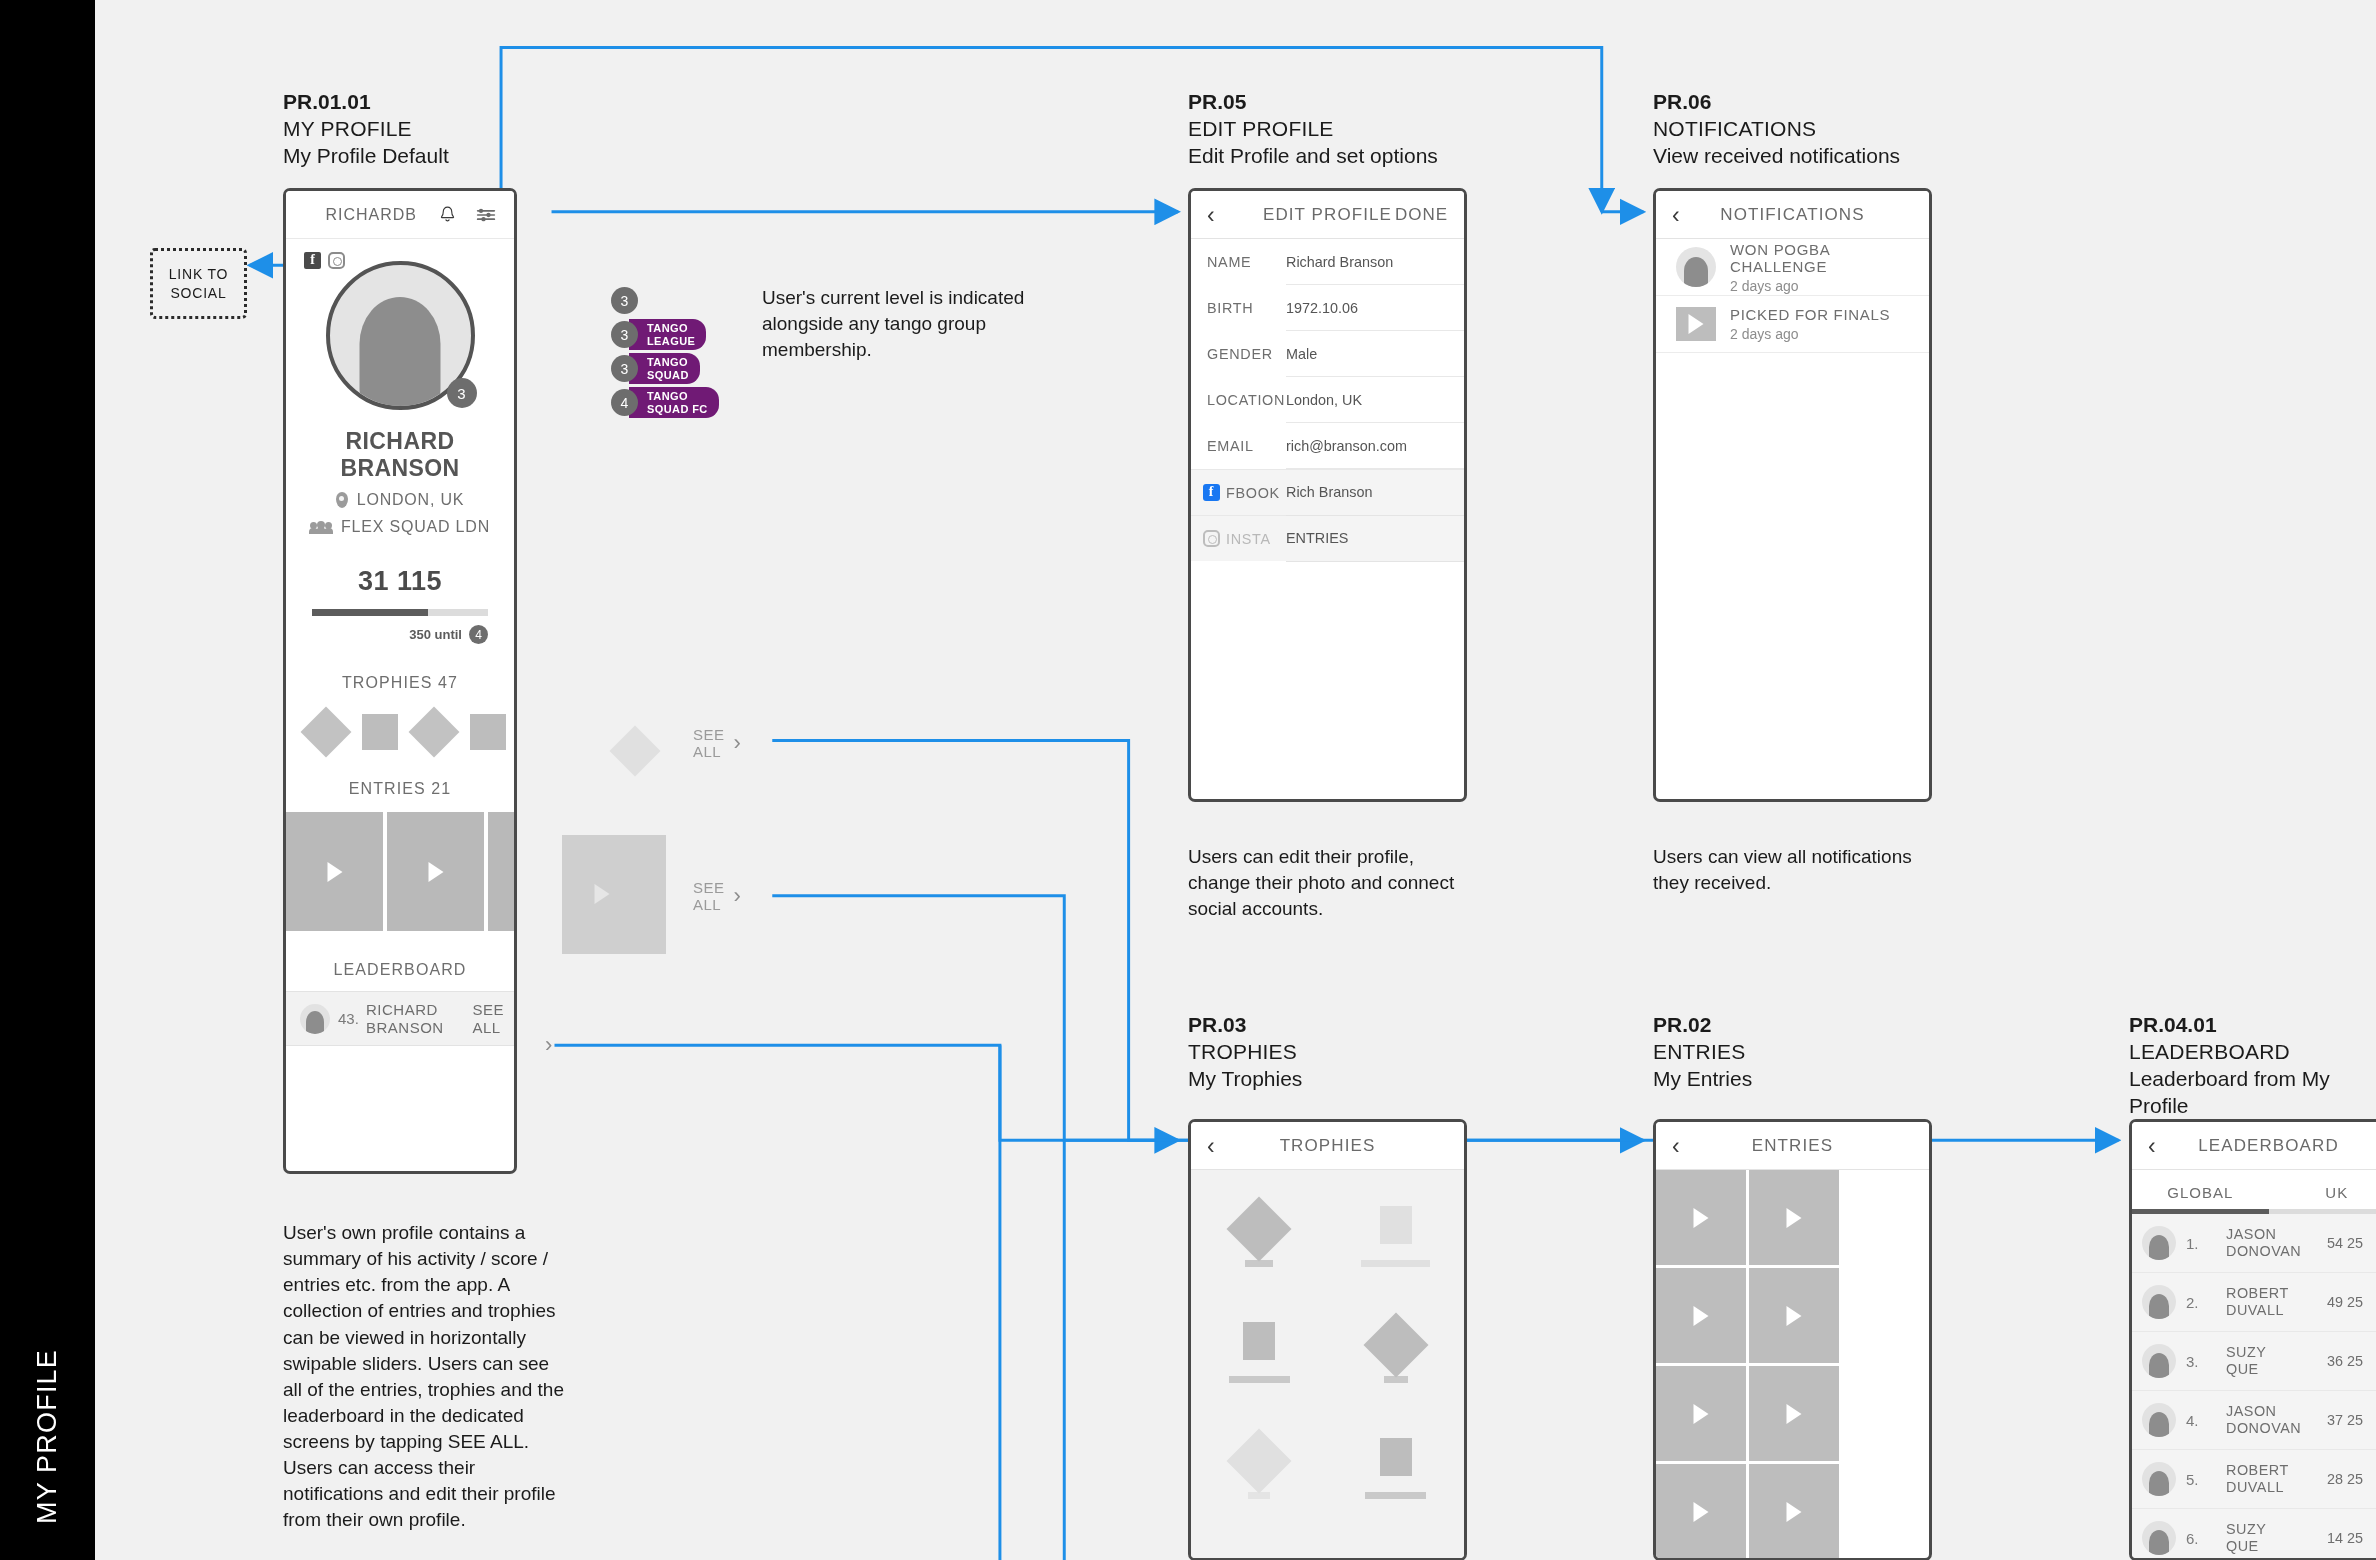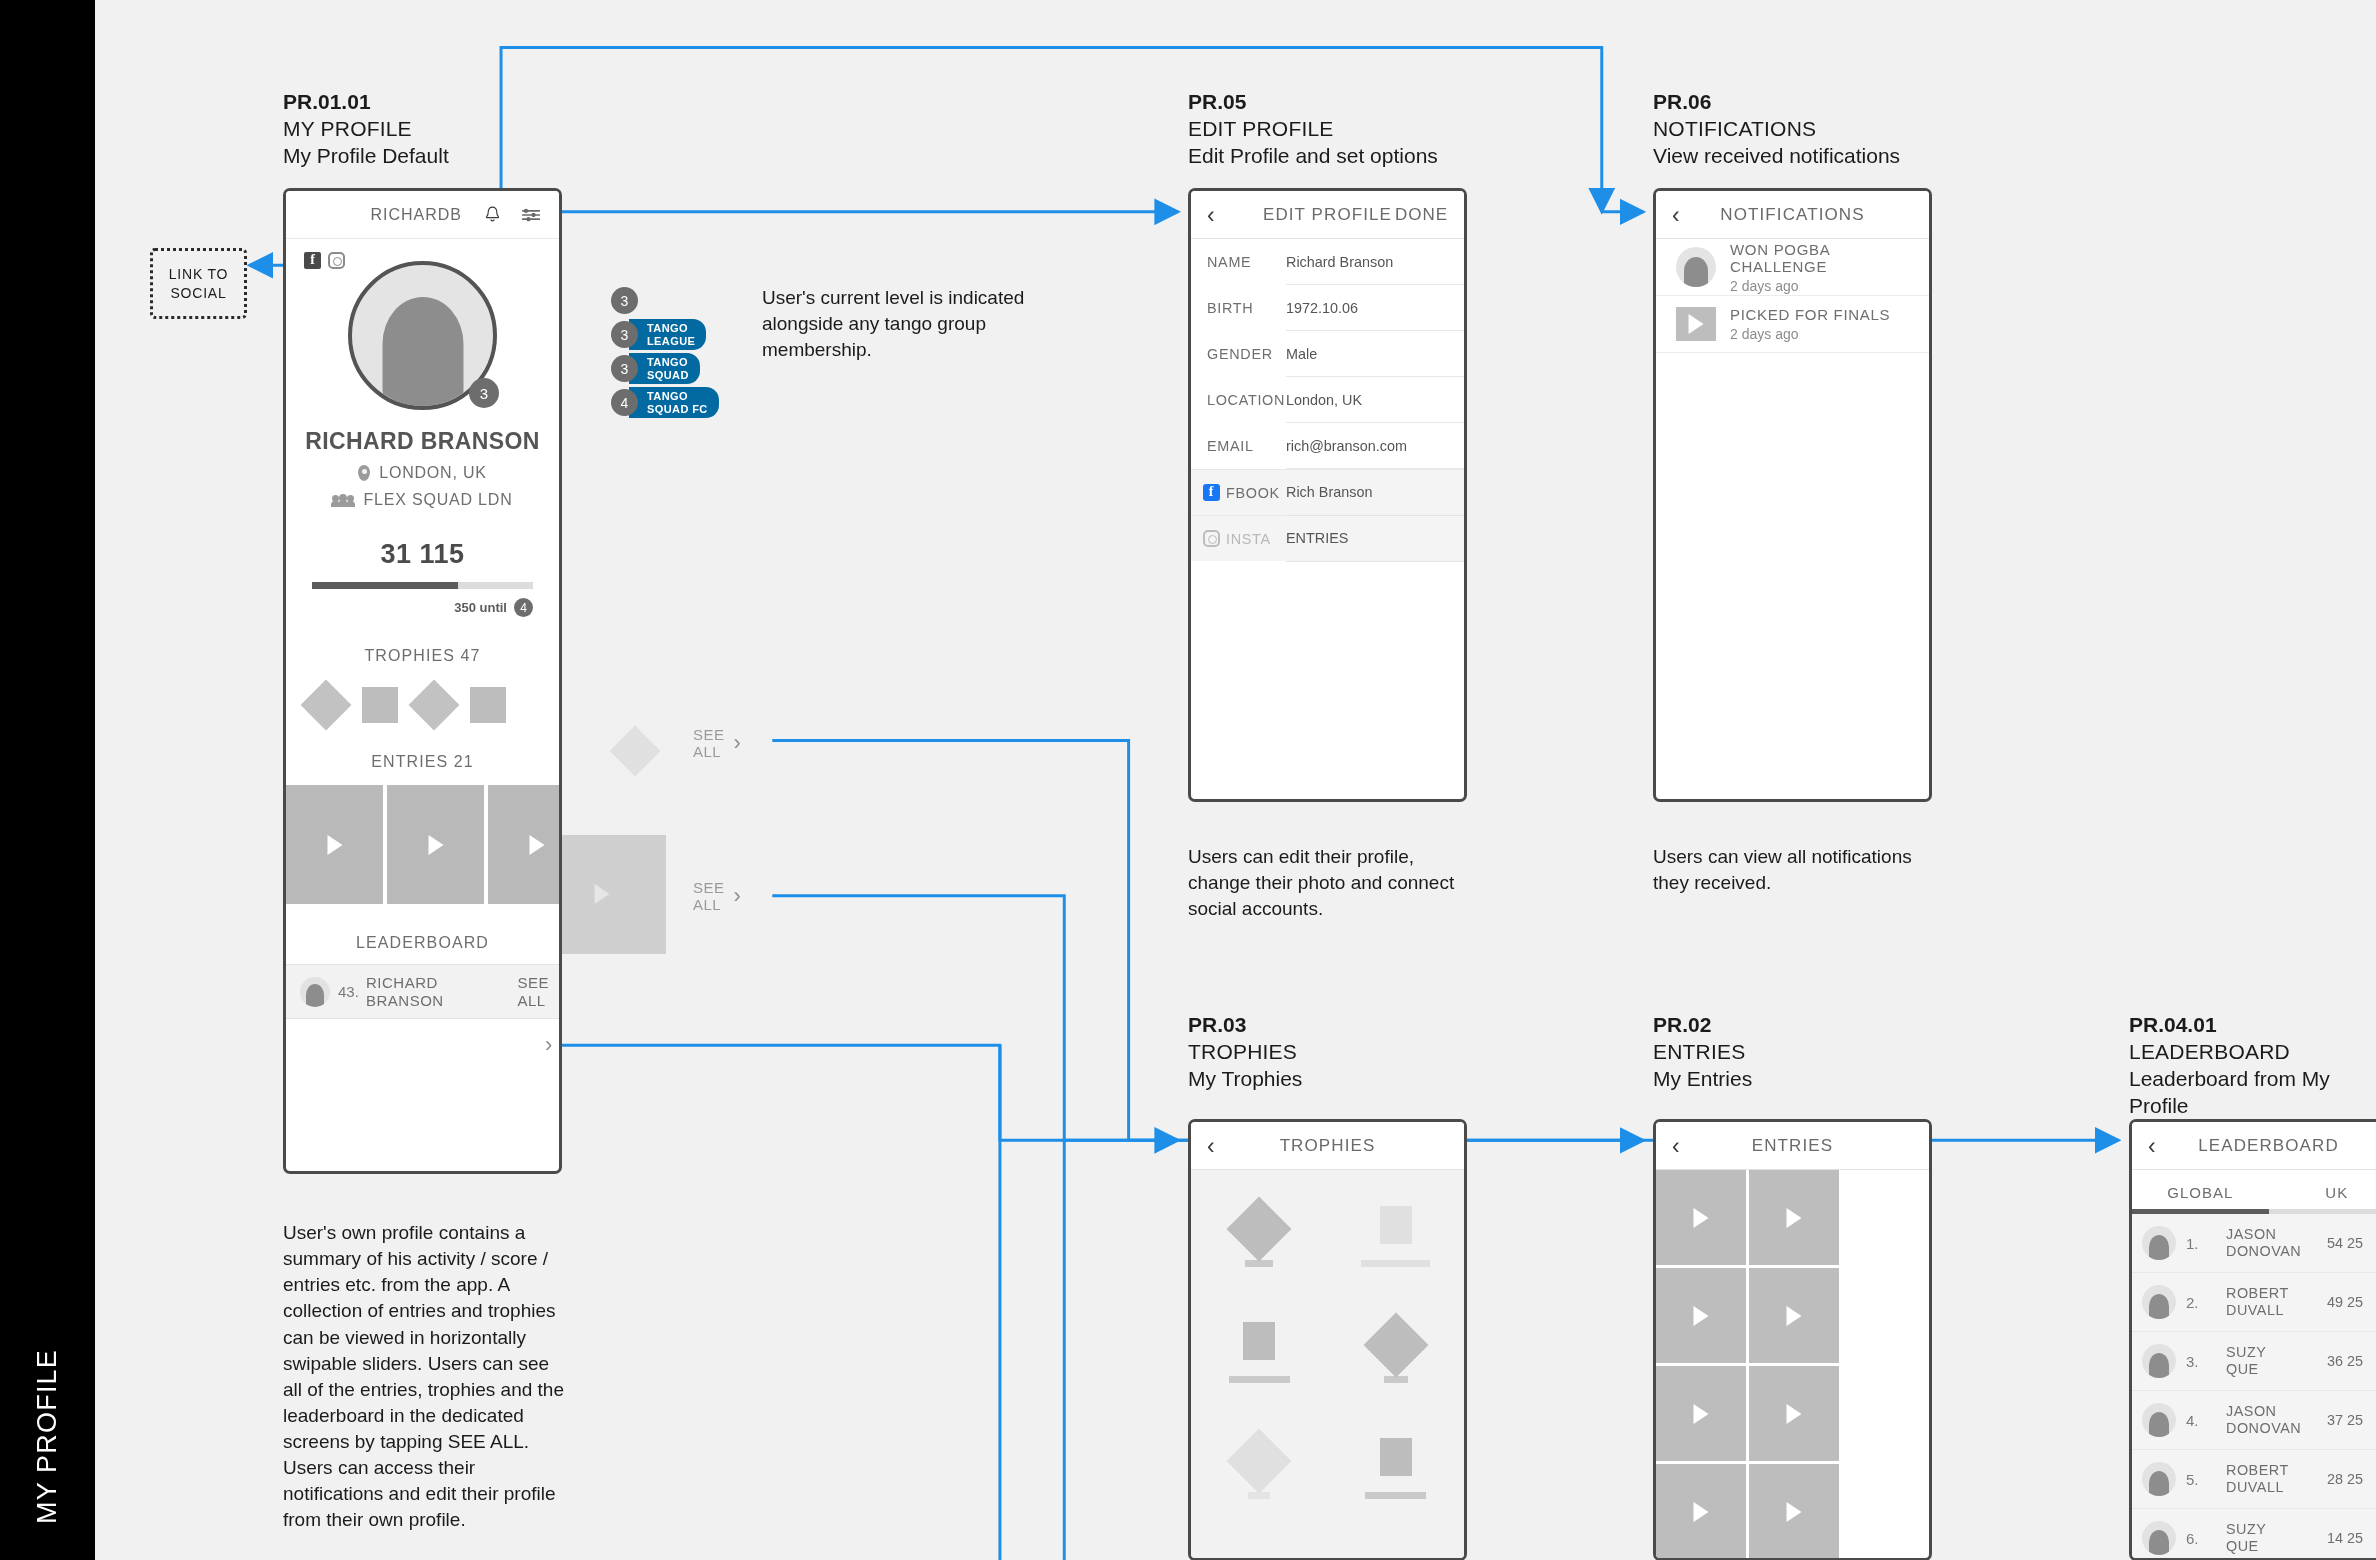--- a/index.html
+++ b/index.html
@@ -47,21 +47,21 @@
   .nav-back {
     position: absolute; left: 16px; top: 50%; transform: translateY(-50%);
     font-size: 23px; color: #3a3a3a; line-height: 1;
   }
   .nav-right {
     position: absolute; right: 16px; top: 50%; transform: translateY(-50%);
     font-size: 17px; color: #6a6a6a; letter-spacing: 1px;
   }
 
   
-  #phone-profile { left: 283px; top: 188px; width: 279px; height: 986px; }
+  #phone-profile { left: 283px; top: 188px; width: 234px; height: 986px; }
   .pb-top { height: 48px; display: flex; align-items: center; justify-content: flex-end;
             padding-right: 18px; border-bottom: 1px solid #e9e9e9; background:#fff;}
   .pb-user { font-size: 16px; color: #6a6a6a; letter-spacing: 1px; margin-right: 22px; }
   .icon-bell { width: 17px; height: 19px; margin-right: 20px; }
   .icon-sliders { width: 20px; height: 16px; }
   .socials { position: absolute; left: 18px; top: 61px; display: flex; gap: 7px; }
   .sq-fb { width: 17px; height: 17px; background: #4a4a4a; border-radius: 2px;
            color:#fff; font-size:14px; font-weight:bold; text-align:center;
            line-height:16px; font-family:"Liberation Serif", serif;}
   .sq-ig { width: 17px; height: 17px; border: 2px solid #8b8b8b; border-radius: 5px;
@@ -142,21 +142,21 @@
     display:flex; align-items:center; justify-content:center; text-align:center;
     font-size:14px; color:#1b1b1b; letter-spacing:0.8px; line-height:1.3;
     background:#f1f1f1;
   }
 
   
   #tango { position:absolute; left:611px; top:287px; }
   .tg-row { display:flex; align-items:center; margin-bottom: 7px; position:relative; height:27px;}
   .tg-lvl { width:27px;height:27px;border-radius:50%;background:#6d6d6d;color:#fff;
             font-size:14px;display:flex;align-items:center;justify-content:center; z-index:2;}
-  .tg-pill { margin-left:-9px; background:#0369a1; border-radius:0 13px 13px 0;
+  .tg-pill { margin-left:-9px; background:#701a75; border-radius:0 13px 13px 0;
              color:#fff; font-size:11px; font-weight:bold; line-height:1.12;
              padding: 3px 11px 3px 18px; letter-spacing:0.4px; }
   #tango-note { position:absolute; left:762px; top:285px; width:277px;
                 font-size:19px; color:#1b1b1b; line-height:1.36; }
 
   
   .copy { position:absolute; font-size:19px; color:#1b1b1b; line-height:1.375; }
 
   
   #phone-edit { left: 1188px; top: 188px; width: 279px; height: 614px; }

